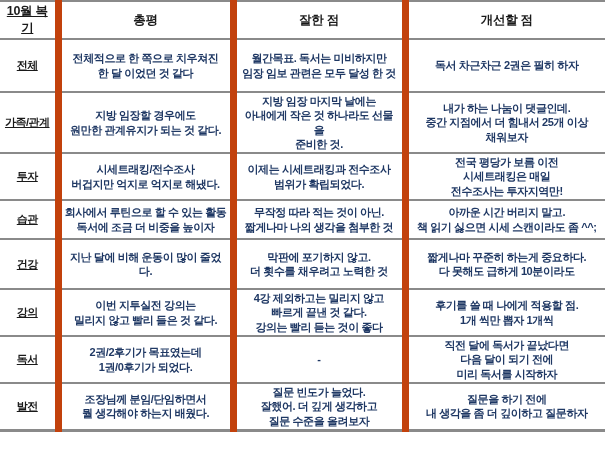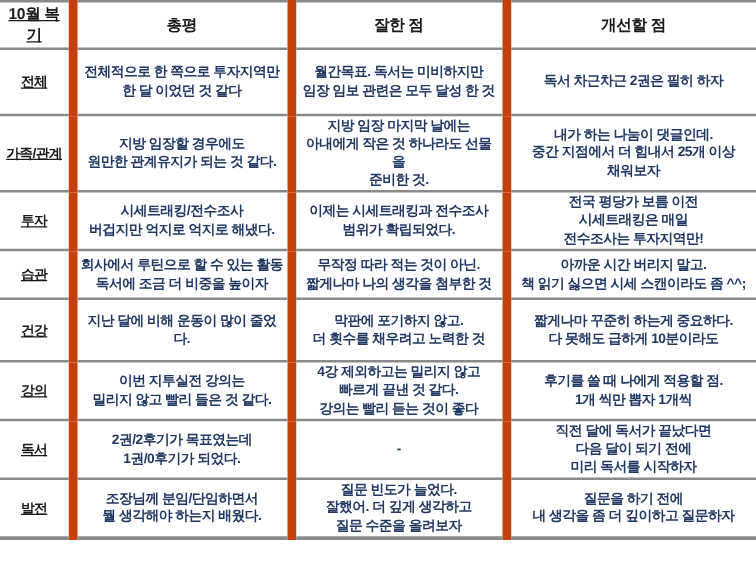--- a/index.html
+++ b/index.html
@@ -49,21 +49,21 @@
     <tr>
       <th>10월 복기</th>
       <th>총평</th>
       <th>잘한 점</th>
       <th>개선할 점</th>
     </tr>
   </thead>
   <tbody>
       <tr style="height: 53px;">
         <th class="rowlabel">전체</th>
-        <td>전체적으로 한 쪽으로 투자지역만
+        <td>전체적으로 한 쪽으로 치우쳐진
 한 달 이었던 것 같다</td>
         <td>월간목표. 독서는 미비하지만
 임장 임보 관련은 모두 달성 한 것</td>
         <td>독서 차근차근 2권은 필히 하자</td>
       </tr>
       <tr style="height: 52px;">
         <th class="rowlabel">가족/관계</th>
         <td>지방 임장할 경우에도
 원만한 관계유지가 되는 것 같다.</td>
         <td>지방 임장 마지막 날에는

